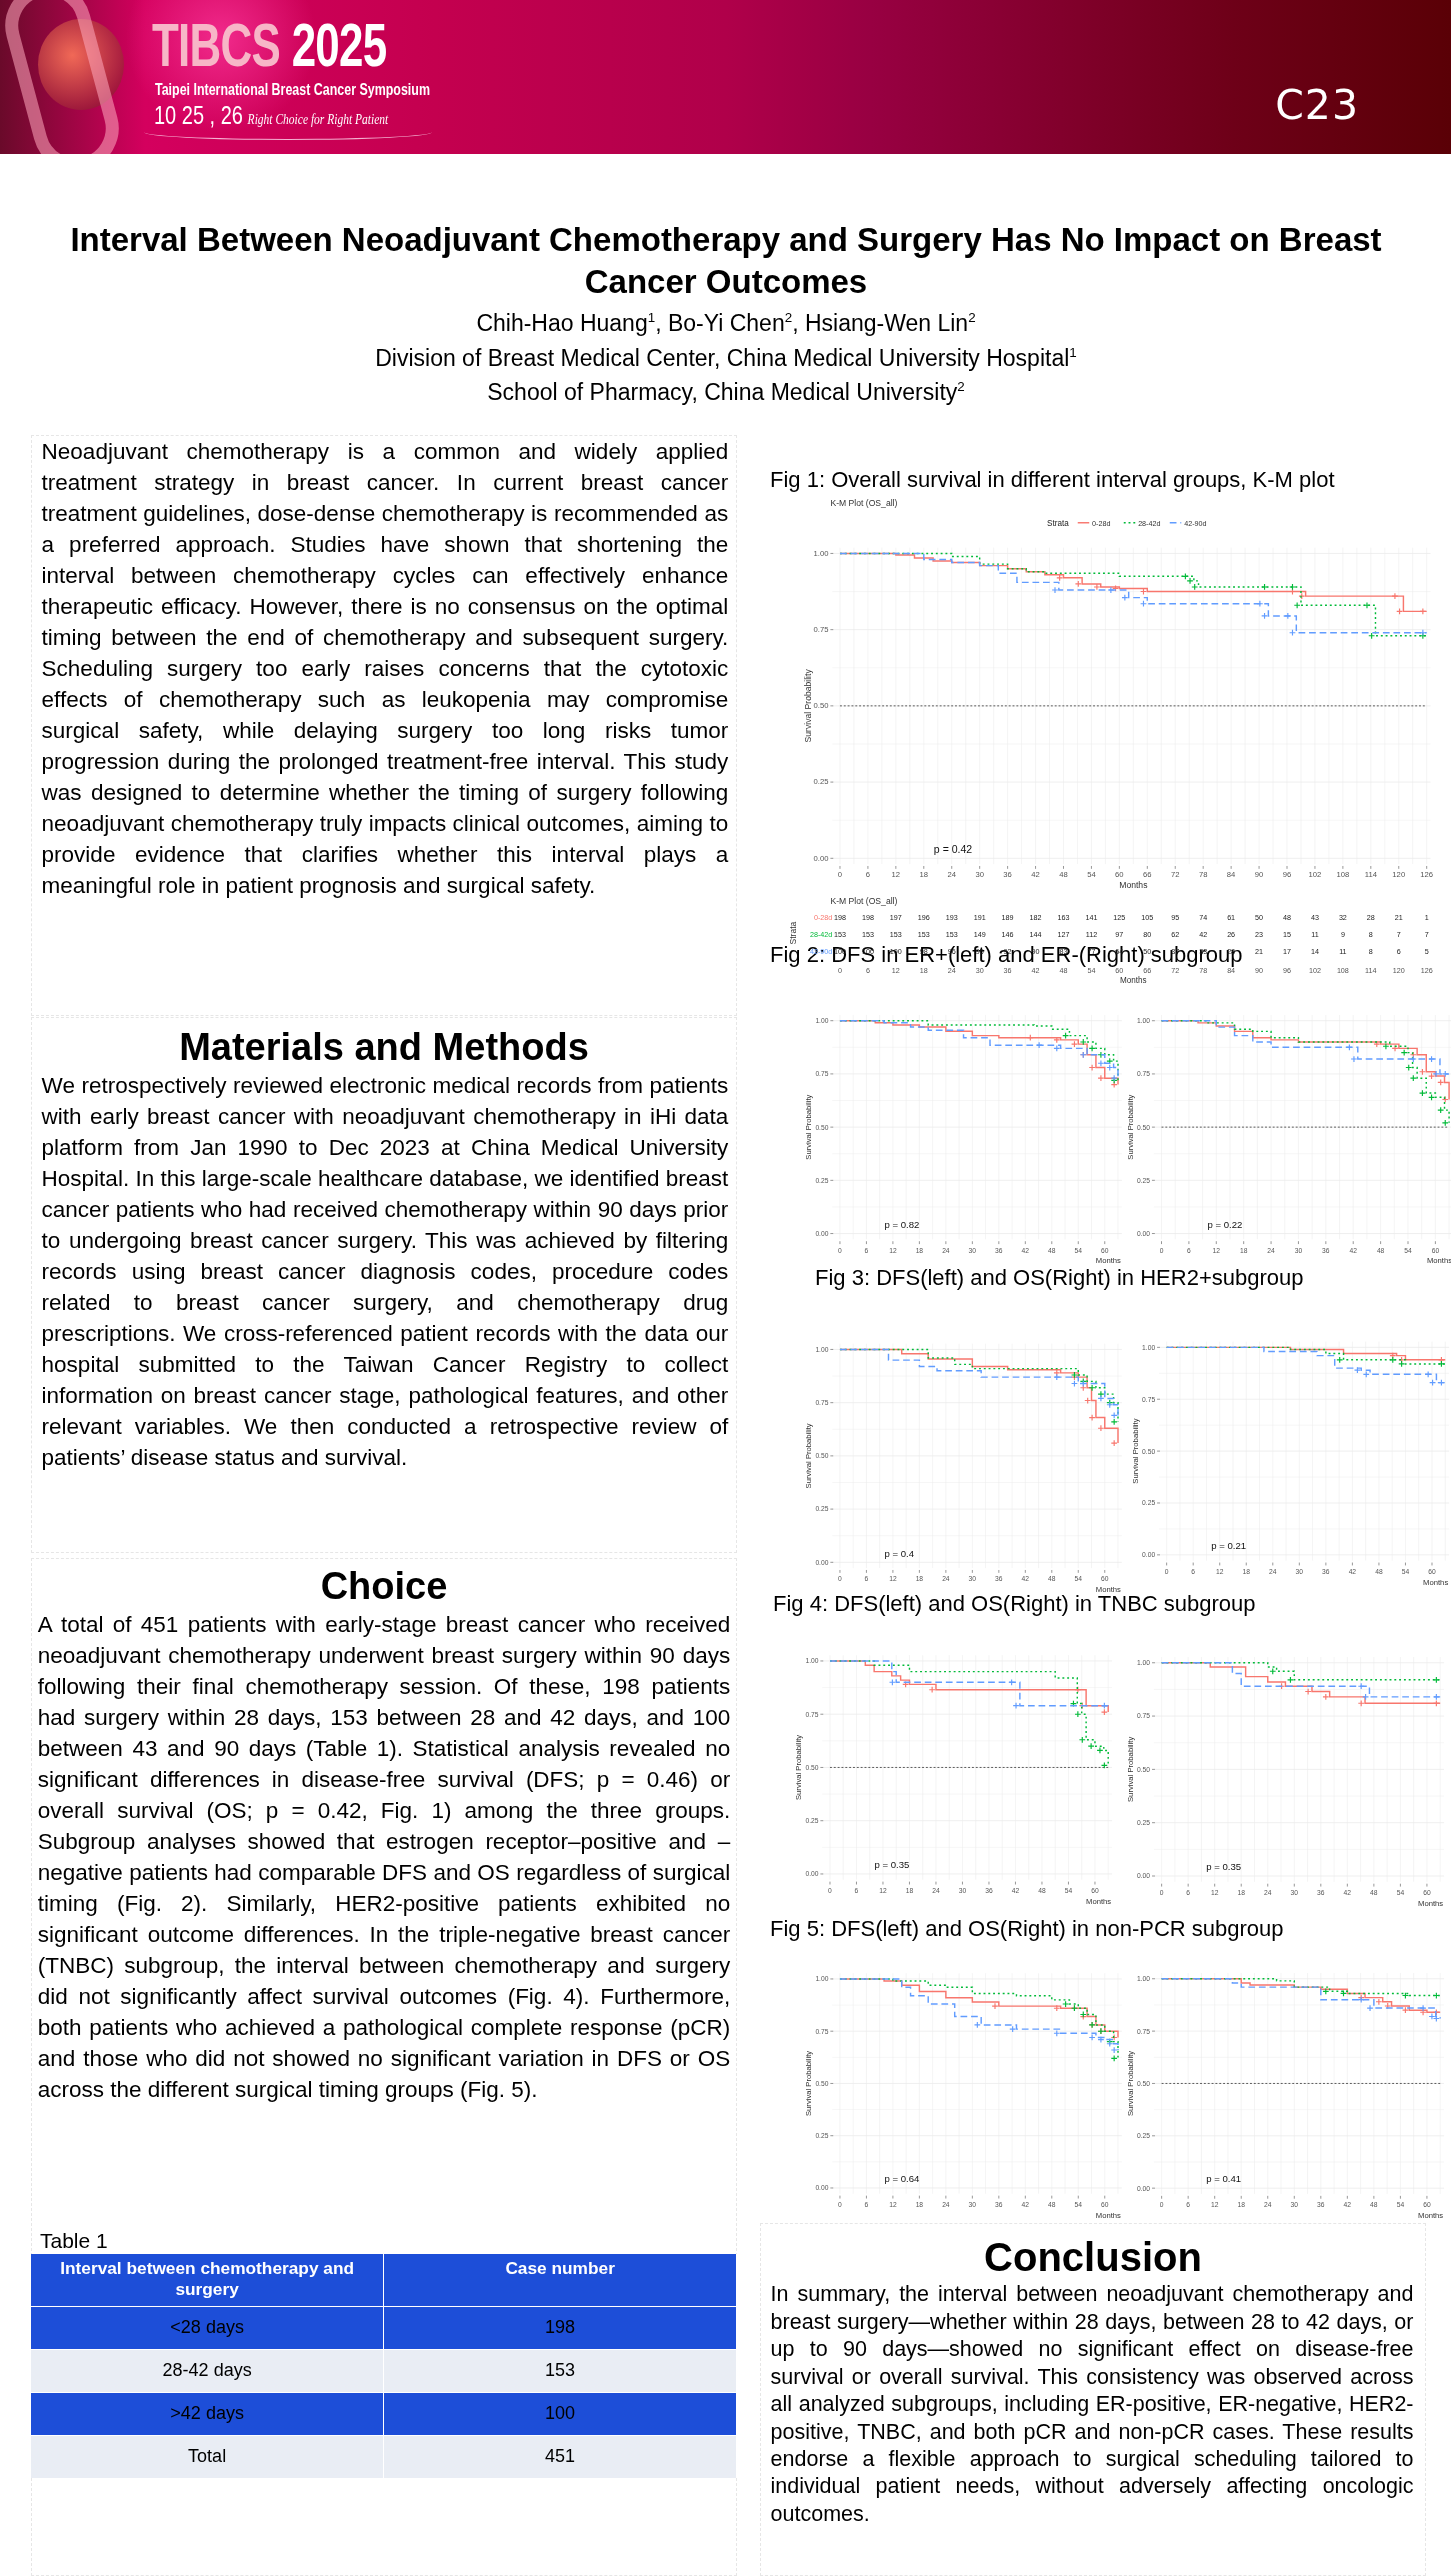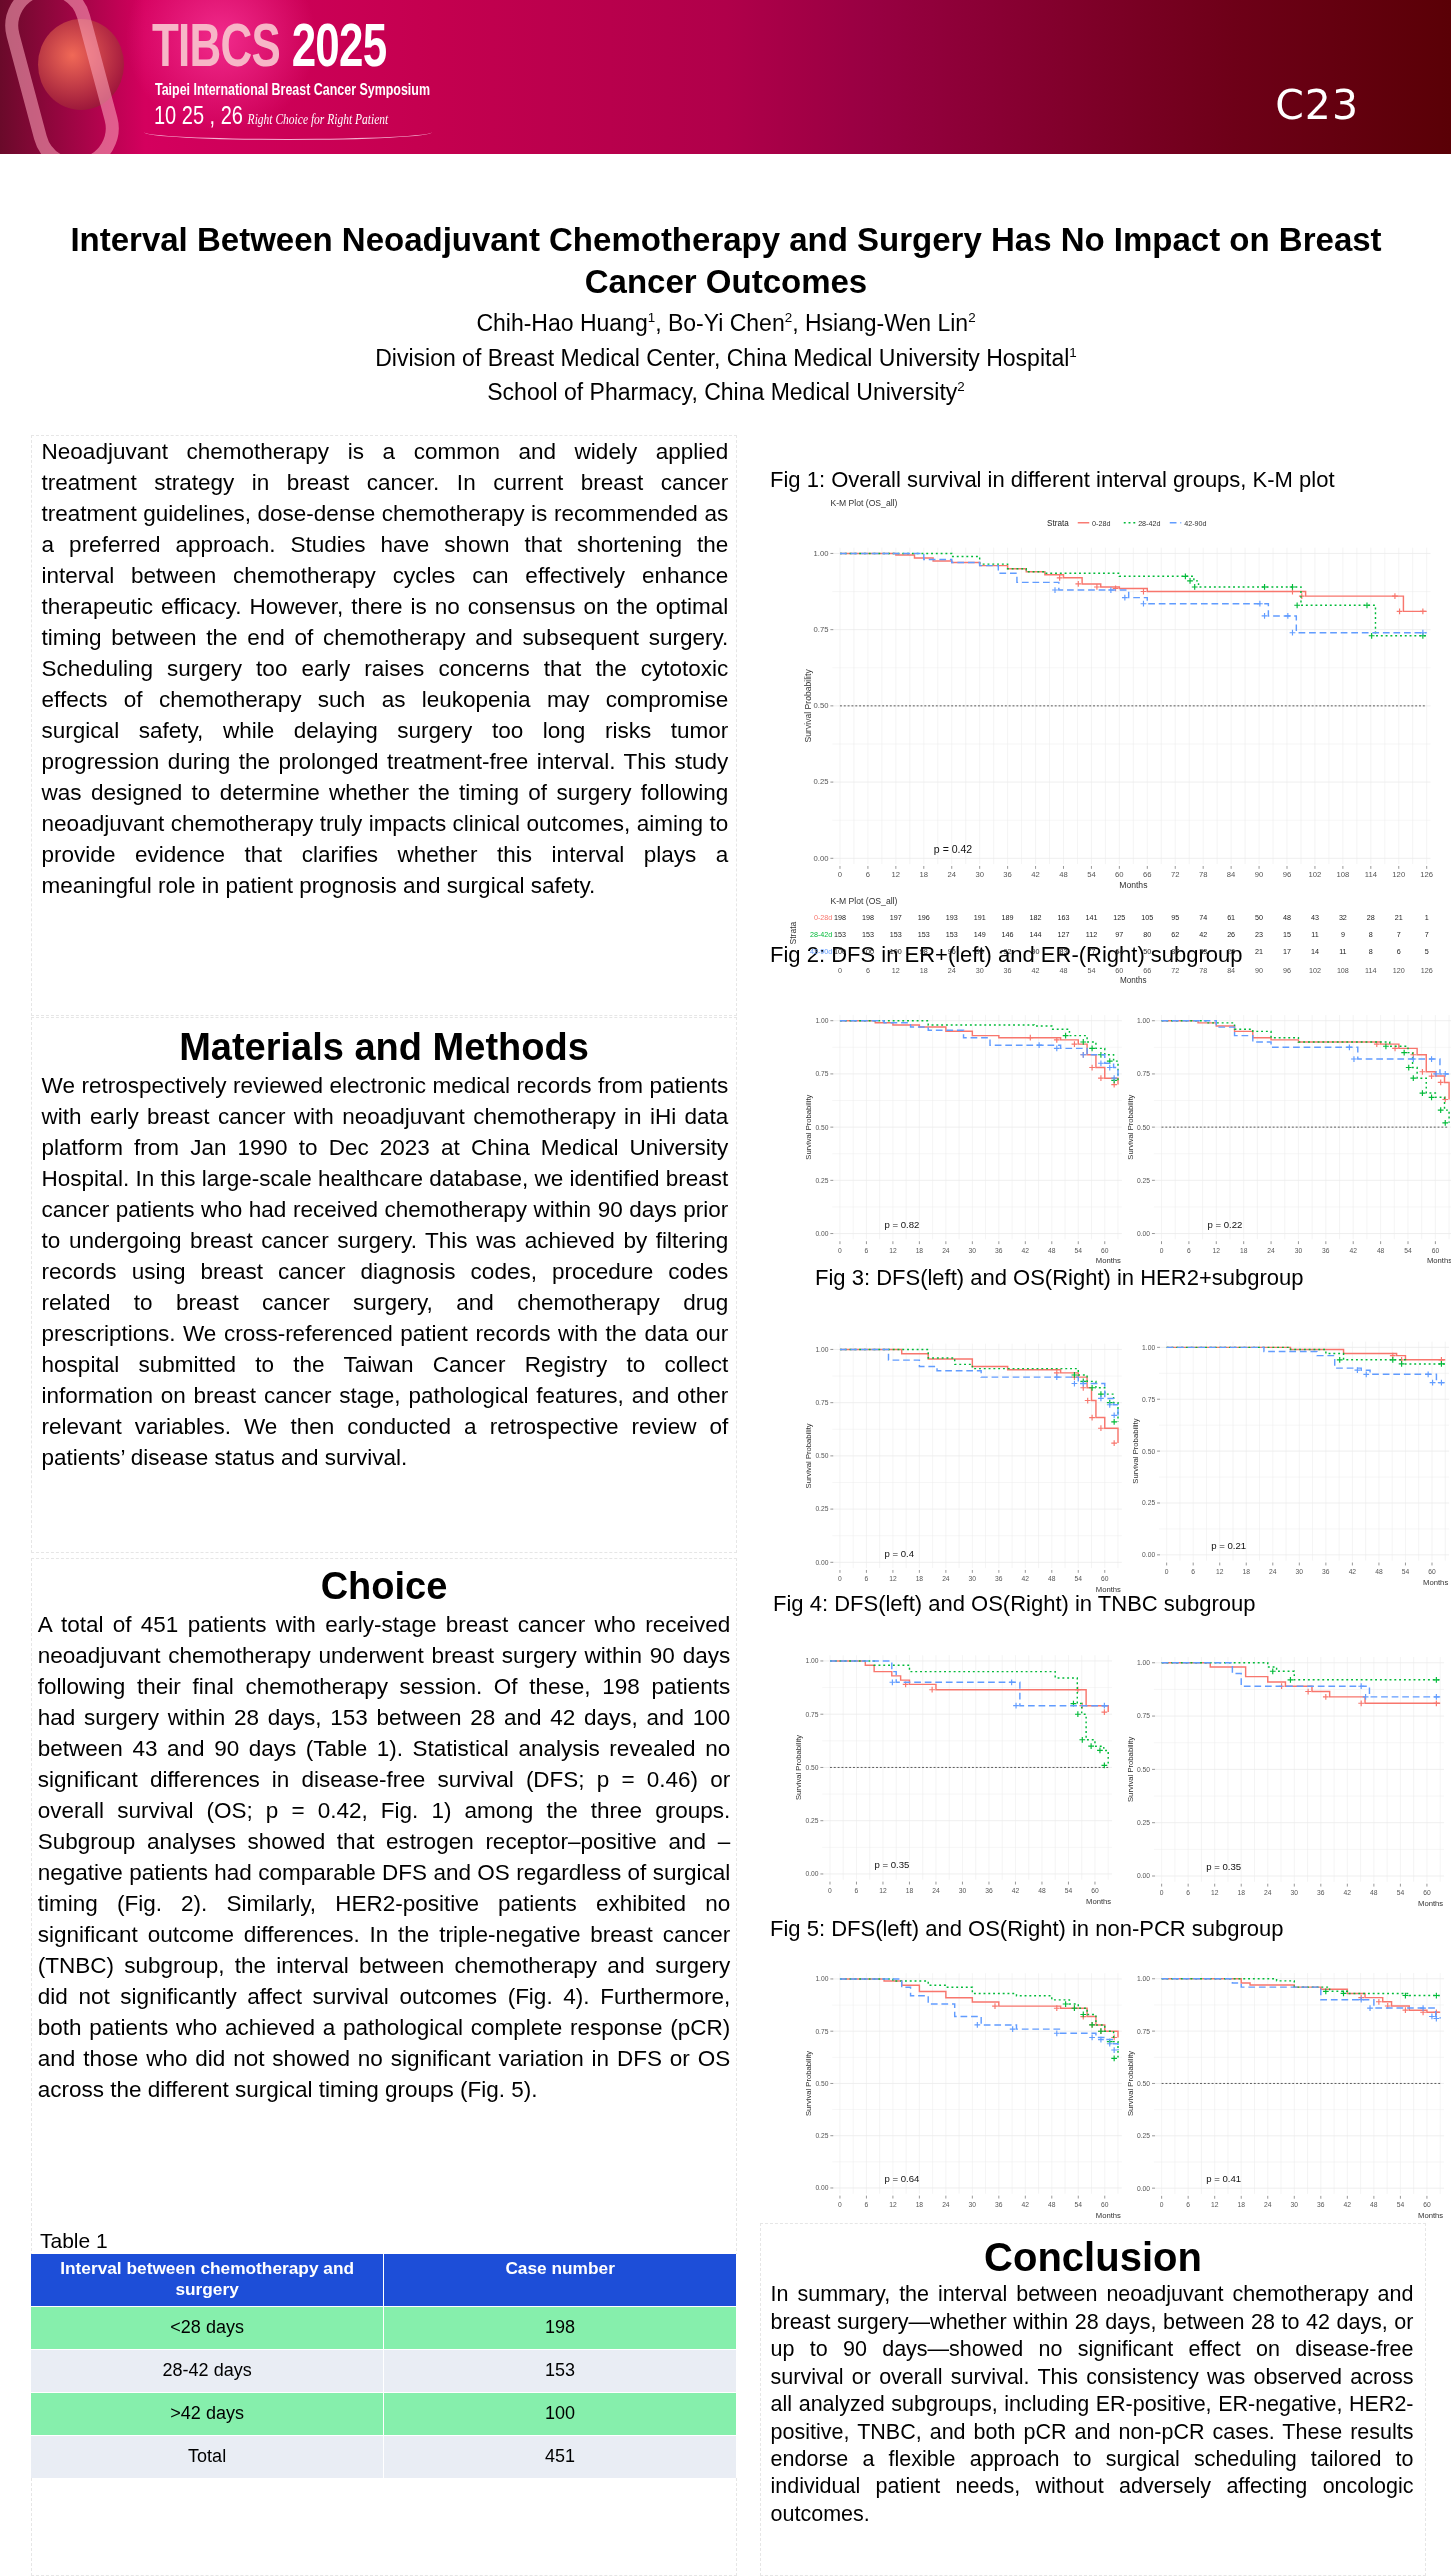--- a/index.html
+++ b/index.html
@@ -36,21 +36,21 @@
   #mm-box .body-txt { padding: 0 7.7px 0 9.6px; }
 
   #res-box { left: 31px; top: 1558px; width: 706px; height: 1018px; }
   #res-box .sec-h { margin-top: 3.8px; }
   #res-box .body-txt { padding: 0 5.8px 0 5.8px; }
 
   .table-cap { position: absolute; left: 40px; top: 2229px; font-size: 21px; }
   table.t1 { position: absolute; left: 31px; top: 2254px; width: 706px; border-collapse: collapse; font-size: 18px; }
   table.t1 th { background: #1d4ed8; color: #fff; font-weight: bold; font-size: 17.3px; line-height: 21px; height: 52px; border-right: 1.9px solid #fff; vertical-align: top; padding-top: 3.8px; }
   table.t1 td { text-align: center; height: 43px; border-right: 1.9px solid #fff; border-top: 1.9px solid #fff; }
-  table.t1 tr.odd td { background: #86efac; }
+  table.t1 tr.odd td { background: #1d4ed8; }
   table.t1 tr.even td { background: #e9edf4; }
 
   #con-box { left: 760px; top: 2223px; width: 666px; height: 353px; }
   #con-box .sec-h { margin-top: 9.6px; font-size: 40px; }
   #con-box .body-txt { padding: 1.9px 11.5px 0 9.6px; font-size: 21.5px; line-height: 27.4px; }
 
   .fig-cap { position: absolute; font-size: 22px; white-space: nowrap; }
   svg.km { position: absolute; overflow: visible; }
   svg.km text { font-family: "Liberation Sans", sans-serif; }
 </style>

